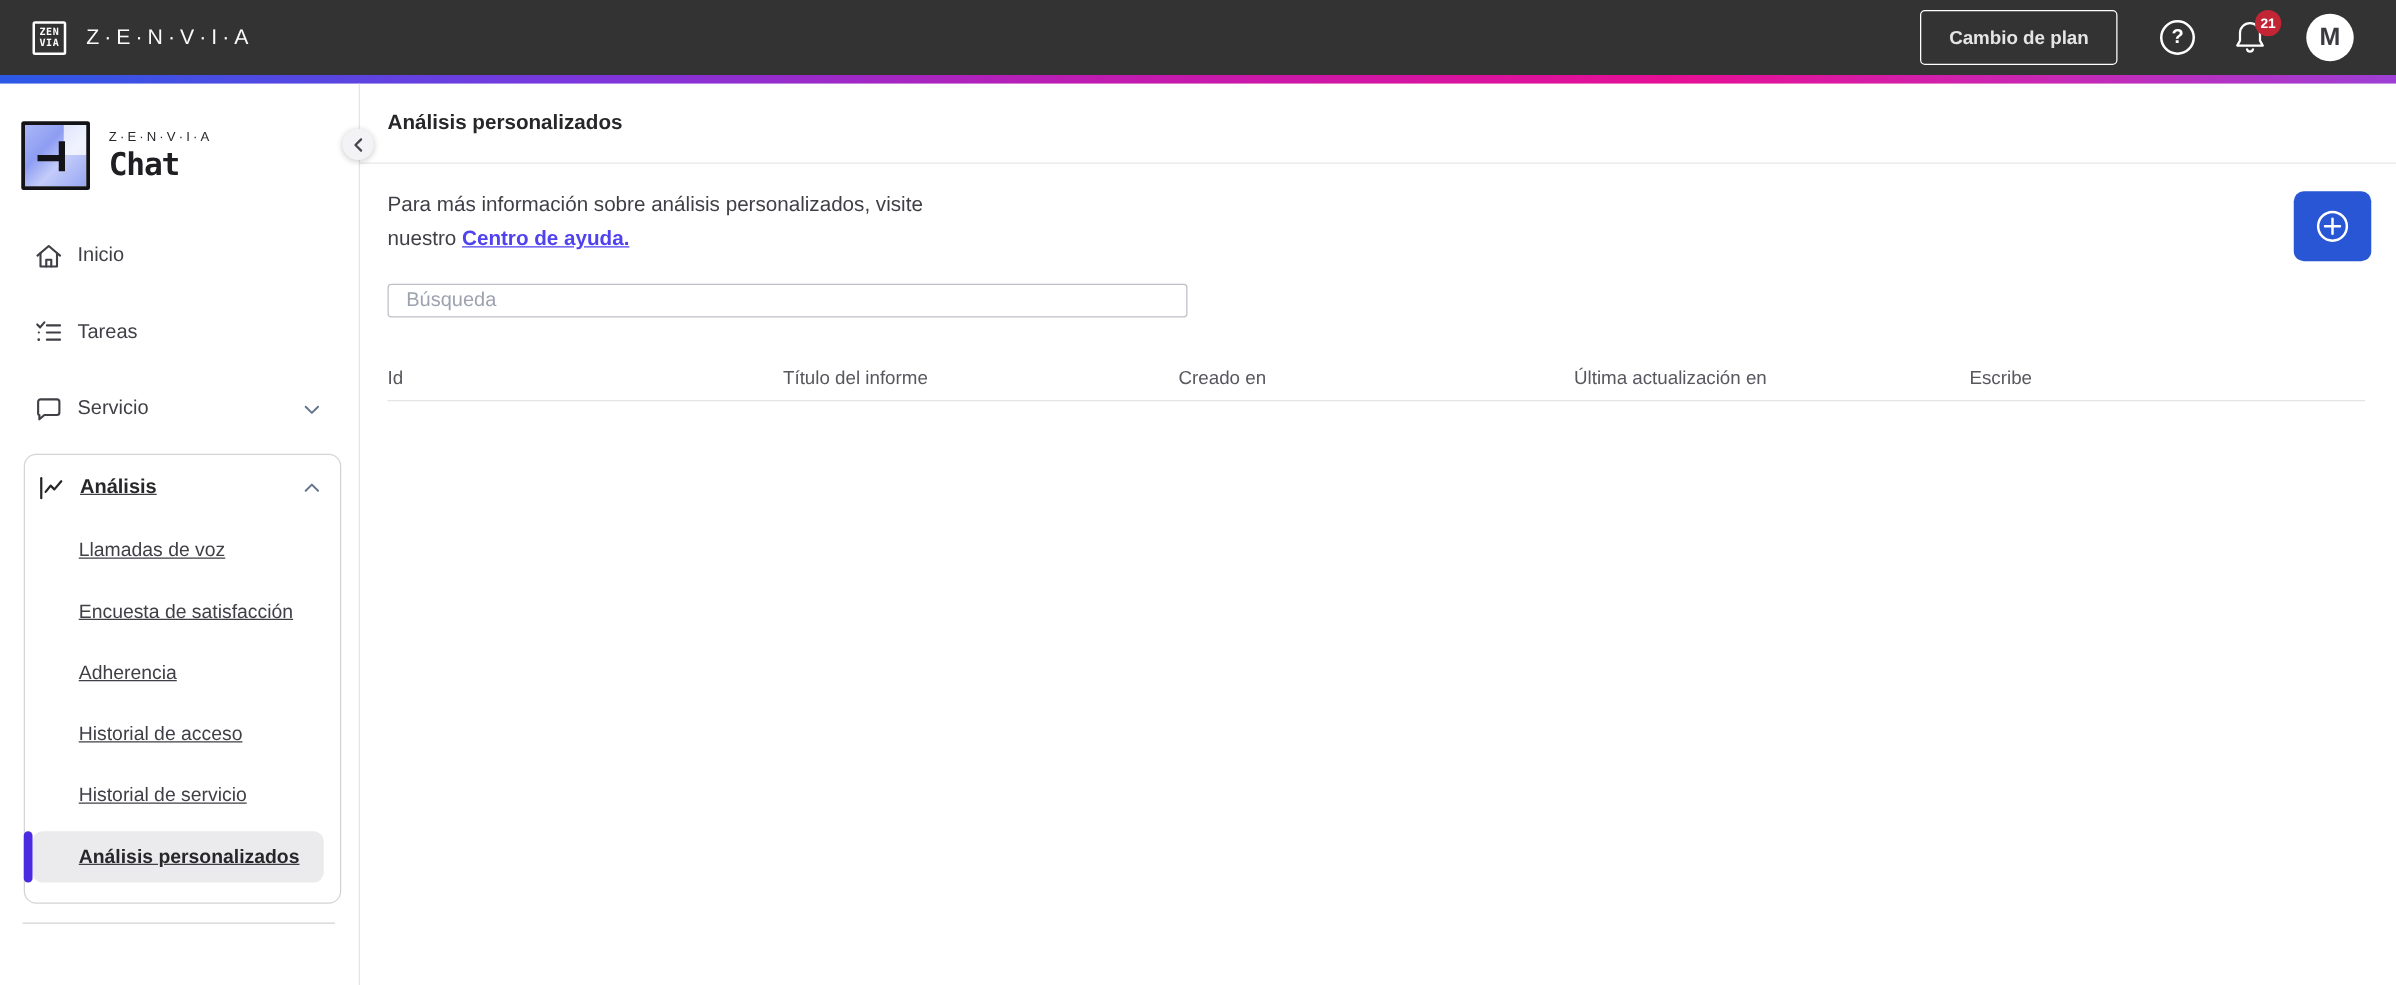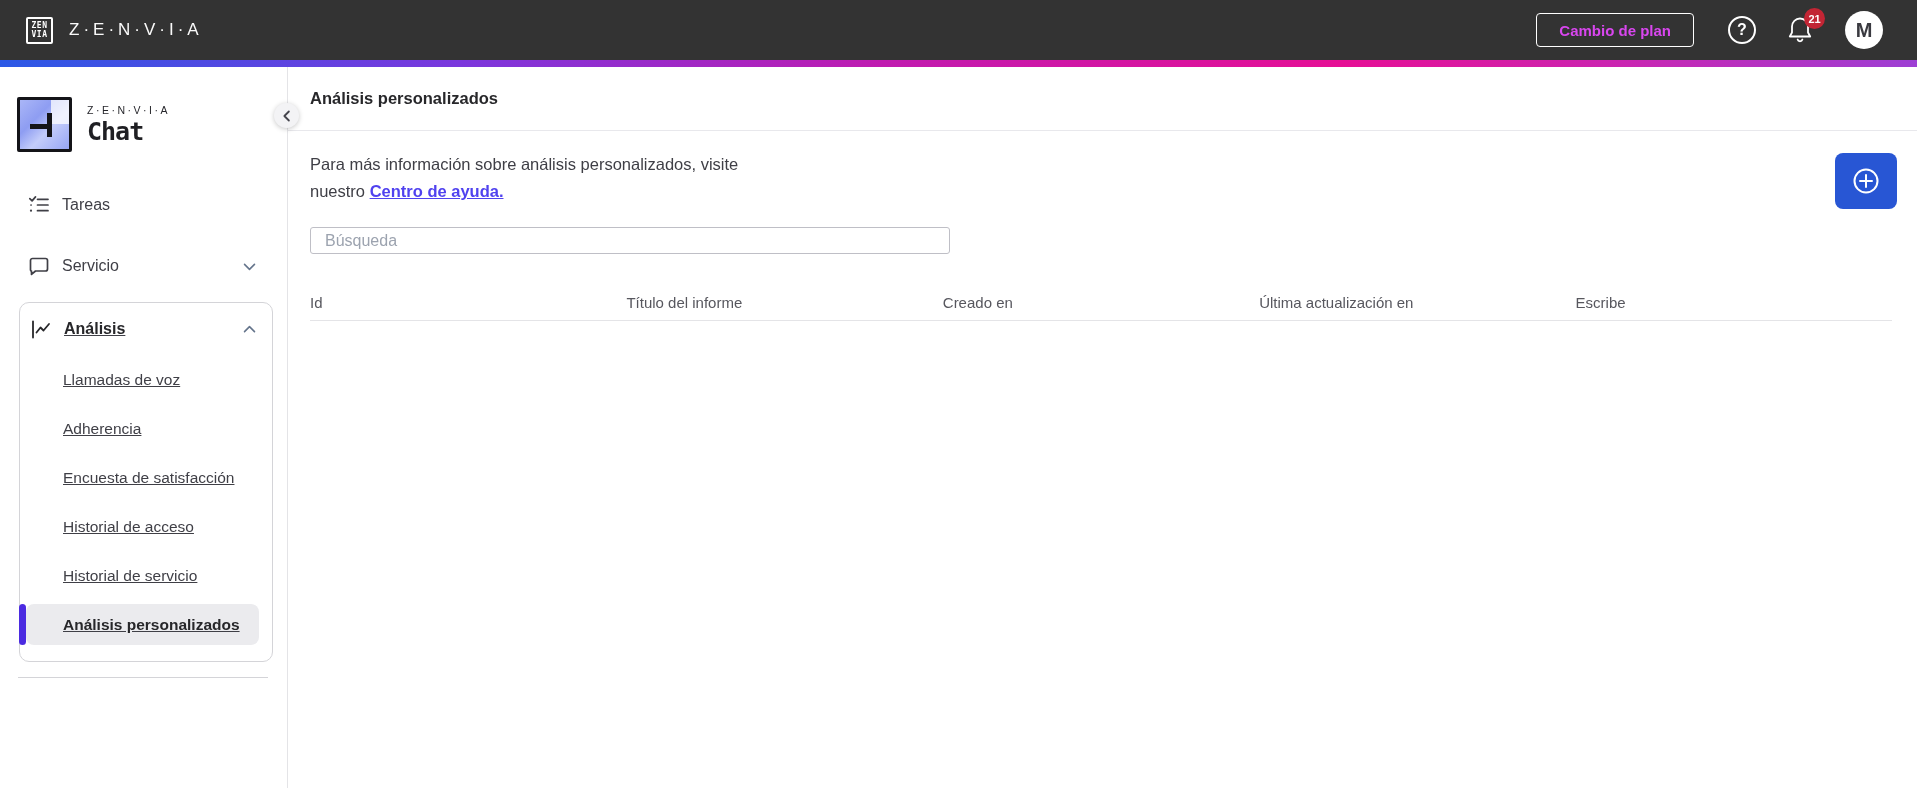--- a/index.html
+++ b/index.html
@@ -23,22 +23,22 @@
     font-family: "DejaVu Sans Mono", monospace;
     font-size: 8px; line-height: 9px; font-weight: bold; color: #fff;
     letter-spacing: 0.5px;
   }
   .brand-text {
     margin-left: 16px; color: #fafafa; font-size: 17px;
     letter-spacing: 4px; font-weight: 400;
   }
   .topbar-spacer { flex: 1; }
   .change-plan-btn {
-    height: 34px; padding: 0 22px; background: transparent;
-    border: 1.5px solid #ffffff; border-radius: 4px; color: #d946ef;
+    height: 44px; padding: 0 22px; background: transparent;
+    border: 1.5px solid #ffffff; border-radius: 4px; color: #e5e5e5;
     font-family: "Liberation Sans", sans-serif;
     font-size: 15px; font-weight: bold; cursor: pointer;
   }
   .help-btn {
     width: 28px; height: 28px; margin-left: 34px; border-radius: 50%;
     border: 2px solid #ffffff; color: #ffffff; background: transparent;
     display: flex; align-items: center; justify-content: center;
     font-size: 16px; font-weight: bold; cursor: pointer;
   }
   .bell-wrap { position: relative; margin-left: 29px; width: 30px; height: 32px; cursor: pointer; }
@@ -200,20 +200,30 @@
       <div class="glyph-v"></div>
       <div class="glyph-h"></div>
     </div>
     <div class="side-logo-text">
       <div class="side-logo-brand">Z·E·N·V·I·A</div>
       <div class="side-logo-product">Chat</div>
     </div>
   </div>
 
   <div class="menu">
+    <div class="menu-item">
+      <span class="mi-icon">
+        <svg width="24" height="24" viewBox="0 0 24 24" fill="none" stroke="#3f3f46" stroke-width="1.7" stroke-linejoin="round" stroke-linecap="round">
+          <path d="M3 11.5 L12 3.8 L21 11.5"></path>
+          <path d="M5.4 9.6 V20.2 H18.6 V9.6"></path>
+          <path d="M10 20.2 v-5.4 h4 v5.4"></path>
+        </svg>
+      </span>
+      <span class="mi-label">Inicio</span>
+    </div>
 
     <div class="menu-item">
       <span class="mi-icon">
         <svg width="24" height="24" viewBox="0 0 24 24" fill="none" stroke="#3f3f46" stroke-width="1.7" stroke-linejoin="round" stroke-linecap="round">
           <path d="M2.8 5.6 l2.3 2.3 3.4 -4"></path>
           <path d="M10.5 6.3 H21"></path>
           <path d="M10.5 12 H21"></path>
           <path d="M10.5 17.7 H21"></path>
           <path d="M4 12 h0.1"></path>
           <circle cx="4" cy="17.7" r="1.1" fill="#3f3f46" stroke="none"></circle>
@@ -250,24 +260,24 @@
         <svg width="17" height="17" viewBox="0 0 24 24" fill="none" stroke="#64748b" stroke-width="2.2" stroke-linejoin="round" stroke-linecap="round">
           <path d="M5 15 l7 -7 7 7"></path>
         </svg>
       </span>
     </div>
 
     <div class="sub-item">
       <span class="sub-label">Llamadas de voz</span>
     </div>
     <div class="sub-item">
+      <span class="sub-label">Encuesta de satisfacción</span>
+    </div>
+    <div class="sub-item">
       <span class="sub-label">Adherencia</span>
-    </div>
-    <div class="sub-item">
-      <span class="sub-label">Encuesta de satisfacción</span>
     </div>
     <div class="sub-item">
       <span class="sub-label">Historial de acceso</span>
     </div>
     <div class="sub-item">
       <span class="sub-label">Historial de servicio</span>
     </div>
     <div class="sub-item active">
       <span class="active-bar"></span>
       <span class="active-bg"></span>

